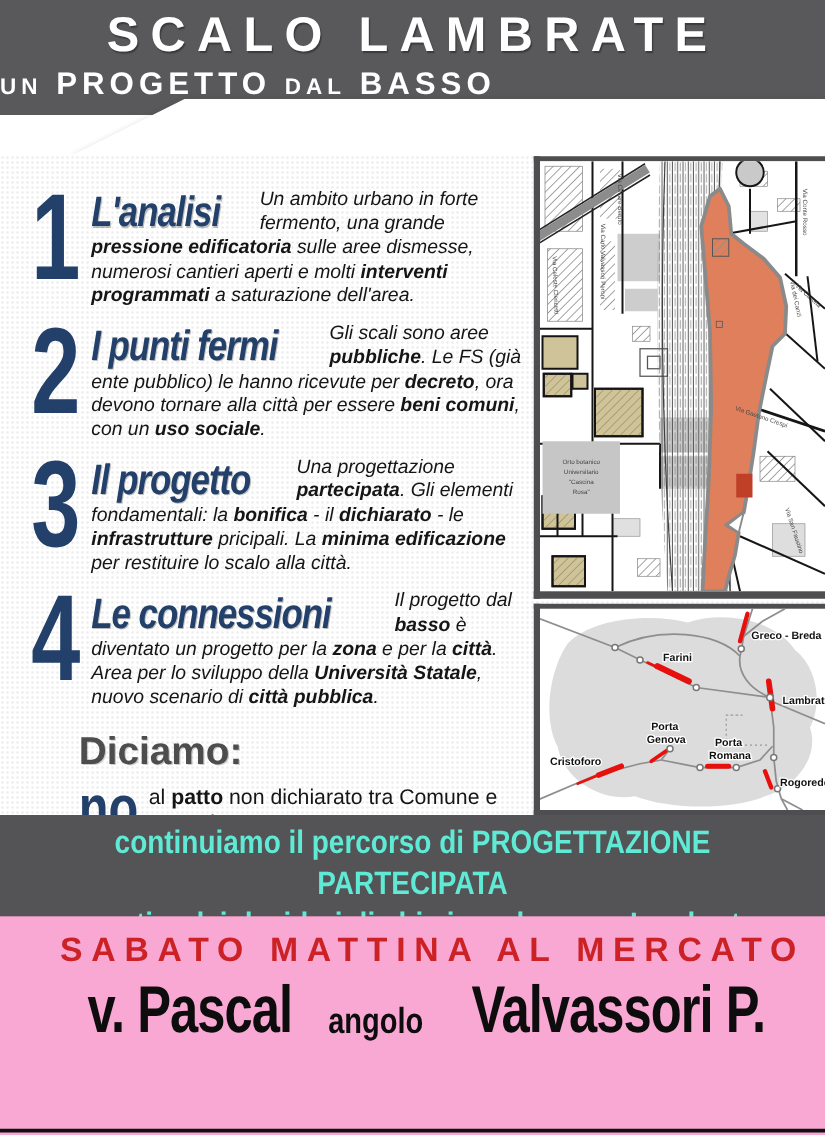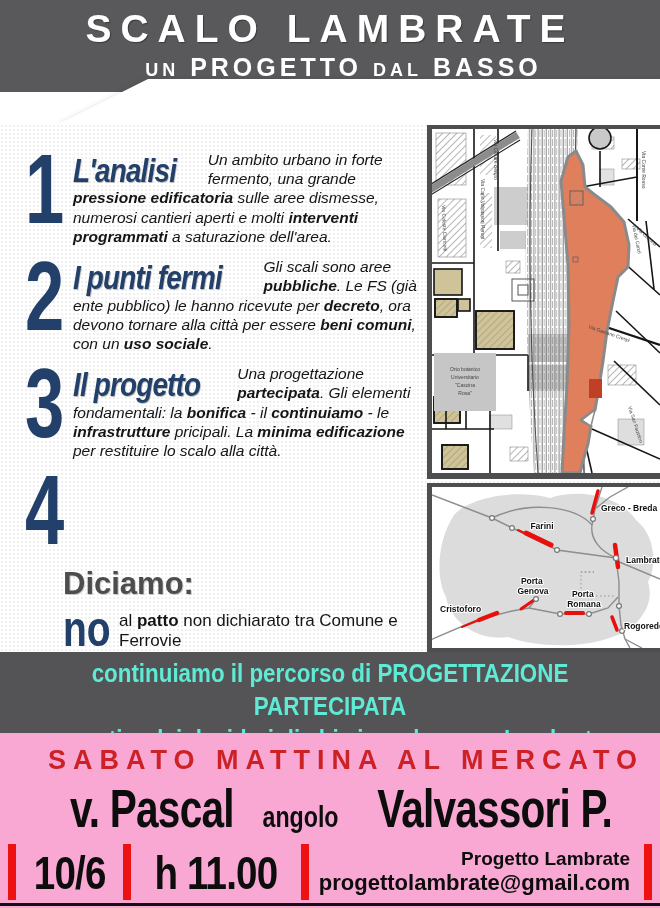--- a/index.html
+++ b/index.html
@@ -3,21 +3,21 @@
 <meta charset="utf-8">
 <style>
   html,body{margin:0;padding:0;background:#888;}
   .poster{position:relative;width:660px;height:908px;margin:0 auto;background:#fff;overflow:hidden;
           font-family:"Liberation Sans",sans-serif;}
 
   
   .header{position:absolute;top:0;left:0;right:0;height:92px;background:#59595b;}
   .hd-title{margin-top:7px;text-align:center;color:#fff;font-weight:bold;font-size:39px;
             letter-spacing:9px;text-shadow:1px 1px 1px rgba(0,0,0,.35);}
-  .hd-sub{margin-top:2px;text-align:center;color:#fff;font-weight:bold;font-size:25px;letter-spacing:4px;margin-left:27px;}
+  .hd-sub{margin-top:2px;text-align:left;color:#fff;font-weight:bold;font-size:25px;letter-spacing:4px;}
   .hd-sub .sm{font-size:18px;}
 
   
   .banner-wrap{position:absolute;top:79px;left:0;right:0;height:45px;filter:drop-shadow(0 3px 3px rgba(0,0,0,.35));}
   .banner{width:100%;height:100%;background:#fff;
           clip-path:polygon(58px 100%,148px 0,660px 0,660px 100%);}
   .banner-text{position:absolute;left:150px;right:4px;top:8px;text-align:center;color:#c41414;
                font-weight:bold;font-size:27px;letter-spacing:5px;margin-top:45px;}
 
   
@@ -116,26 +116,30 @@
         <div class="sec-body">
           <span class="sec-head">I punti fermi</span>
           <span>Gli scali sono aree <b>pubbliche</b>. Le FS (già ente pubblico) le hanno ricevute per <b>decreto</b>, ora devono tornare alla città per essere <b>beni comuni</b>, con un <b>uso sociale</b>.</span>
         </div>
       </div>
 
       <div class="section">
         <div class="num">3</div>
         <div class="sec-body">
           <span class="sec-head">Il progetto</span>
-          <span>Una progettazione <b>partecipata</b>. Gli elementi fondamentali: la <b>bonifica</b> - il <b>continuiamo</b> - le <b>infrastrutture</b> pricipali. La <b>minima edificazione</b> per restituire lo scalo alla città.</span>
+          <span>Una progettazione <b>partecipata</b>. Gli elementi fondamentali: la <b>bonifica</b> - il <b>dichiarato</b> - le <b>infrastrutture</b> pricipali. La <b>minima edificazione</b> per restituire lo scalo alla città.</span>
         </div>
       </div>
 
       <div class="section">
         <div class="num">4</div>
+        <div class="sec-body">
+          <span class="sec-head">Le connessioni</span>
+          <span>Il progetto dal <b>basso</b> è diventato un progetto per la <b>zona</b> e per la <b>città</b>. Area per lo sviluppo della <b>Università Statale</b>, nuovo scenario di <b>città pubblica</b>.</span>
+        </div>
       </div>
 
       <div class="diciamo">
         <div class="diciamo-head">Diciamo:</div>
 
         <div class="no-item">
           <div class="no-word">no</div>
           <div class="no-text">al <b>patto</b> non dichiarato tra Comune e Ferrovie</div>
         </div>
         <div class="no-item">
@@ -331,28 +335,16 @@
     <div class="gb-line">a partire dai desideri di chi vive e lavora a Lambrate</div>
   </div>
 
   <div class="footer">
     <div class="sabato">SABATO MATTINA AL MERCATO</div>
     <div class="venue">
       <span class="big">v. Pascal</span>
       <span class="mid">angolo</span>
       <span class="big">Valvassori P.</span>
     </div>
-    <div class="info-row">
-      <div class="rbar"></div>
-      <div class="cell"><span class="big-num">10/6</span></div>
-      <div class="rbar"></div>
-      <div class="cell"><span class="big-num">h 11.00</span></div>
-      <div class="rbar"></div>
-      <div class="contact">
-        <div class="org">Progetto Lambrate</div>
-        <div class="email">progettolambrate@gmail.com</div>
-      </div>
-      <div class="rbar"></div>
-    </div>
     <div class="bottom-line"></div>
   </div>
 
 </div>
 
 </body></html>

